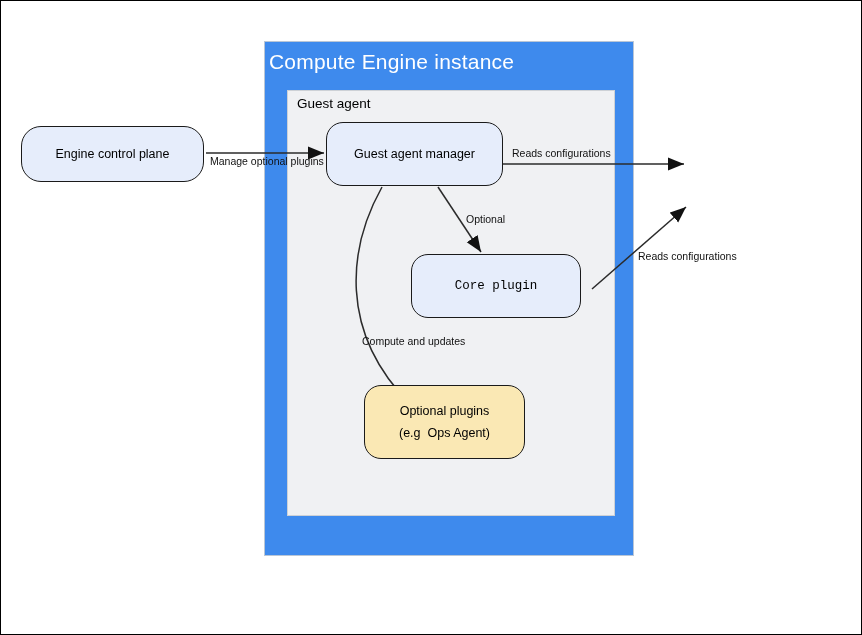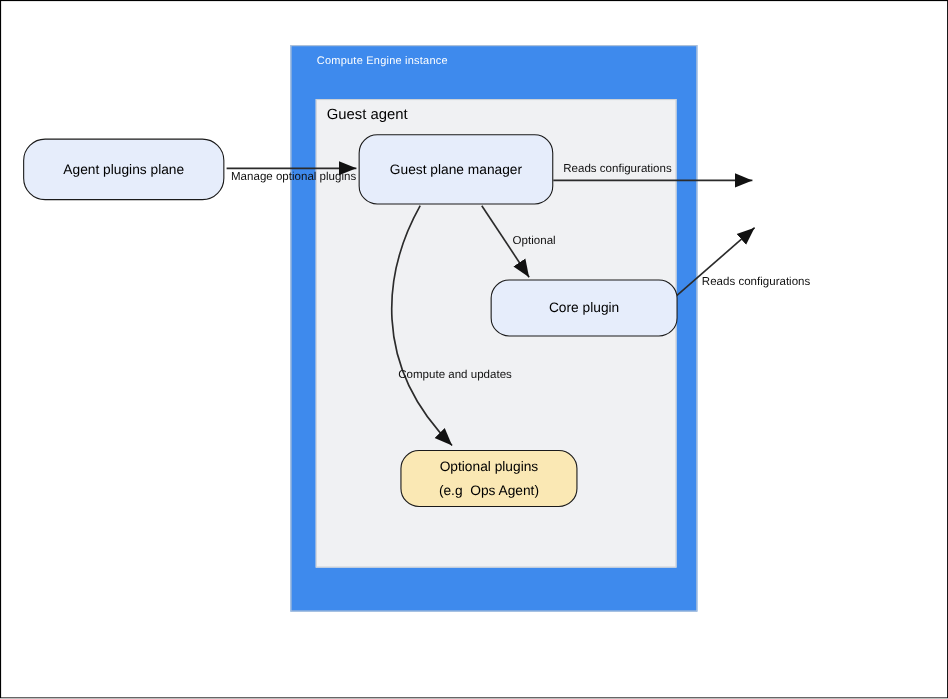--- a/index.html
+++ b/index.html
@@ -18,23 +18,23 @@
   .container-blue {
     position: absolute;
     left: 263px; top: 40px;
     width: 370px; height: 515px;
     background: #3e8aed;
     border: 1px solid #b9c6d6;
     box-sizing: border-box;
   }
   .container-blue-title {
     position: absolute;
-    left: 23px; top: 8px;
+    left: 4px; top: 8px;
     color: #ffffff;
-    font-size: 10px;
+    font-size: 21px;
     letter-spacing: 0.2px;
   }
   .container-gray {
     position: absolute;
     left: 22px; top: 48px;
     width: 328px; height: 426px;
     background: #f0f1f3;
     border: 1px solid #cdd1d6;
     box-sizing: border-box;
     padding-left: 16px;
@@ -59,22 +59,22 @@
     font-size: 12.5px;
     color: #000000;
     text-align: center;
     z-index: 3;
   }
   .node-blue { background: #e6edfb; }
   .node-yellow { background: #fae8b4; }
 
   #node-agent-control-plane { left: 20px;  top: 125px; width: 183px; height: 56px; border-radius: 20px; }
   #node-guest-agent-manager { left: 325px; top: 121px; width: 177px; height: 64px; }
-  #node-core-plugin         { left: 445px; top: 253px; width: 170px; height: 52px; }
-  #node-optional-plugins    { left: 363px; top: 408px; width: 161px; height: 52px; line-height: 22px; }
+  #node-core-plugin         { left: 410px; top: 253px; width: 170px; height: 64px; font-family: Liberation Mono, monospace; }
+  #node-optional-plugins    { left: 363px; top: 384px; width: 161px; height: 74px; line-height: 22px; }
   .pre-space { white-space: pre; }
 
   
   #node-metadata-server {
     position: absolute;
     left: 690px; top: 141px;
     width: 132px; height: 74px;
     z-index: 3;
   }
   #node-metadata-server .cyl-label {
@@ -130,25 +130,25 @@
       </marker>
     </defs>
     <path class="edge-line" d="M205,152 L323,152" marker-end="url(#arrowhead)"></path>
     <path class="edge-line" d="M502,163 L683,163" marker-end="url(#arrowhead)"></path>
     <path class="edge-line" d="M437,186 L480,251" marker-end="url(#arrowhead)"></path>
     <path class="edge-line" d="M381,186 C348,245 336,330 410,404" marker-end="url(#arrowhead)"></path>
     <path class="edge-line" d="M591,288 L685,206" marker-end="url(#arrowhead)"></path>
   </svg>
 
   <div class="node node-blue" id="node-agent-control-plane">
-    <span>Agent plugins plane</span>
+    <span>Engine control plane</span>
   </div>
 
   <div class="node node-blue" id="node-guest-agent-manager">
-    <span>Guest plane manager</span>
+    <span>Guest agent manager</span>
   </div>
 
   <div class="node node-blue" id="node-core-plugin">
     <span>Core plugin</span>
   </div>
 
   <div class="node node-yellow" id="node-optional-plugins">
     <span>Optional plugins</span>
     <span class="pre-space">(e.g  Ops Agent)</span>
   </div>

